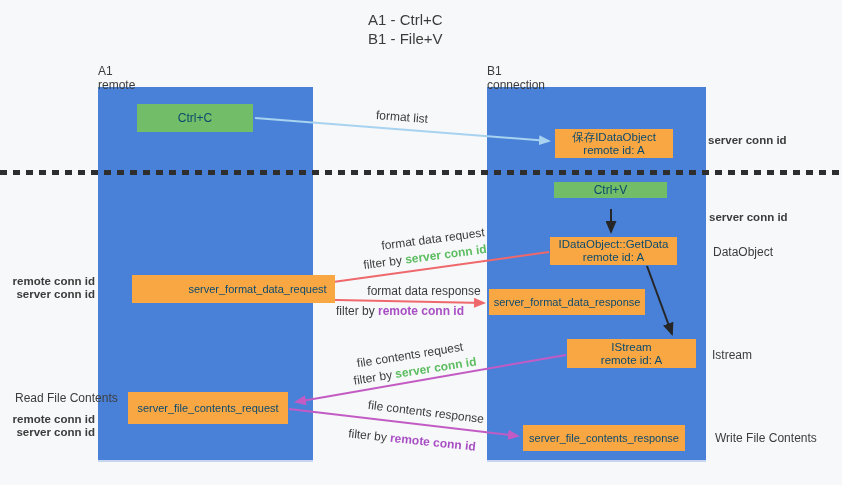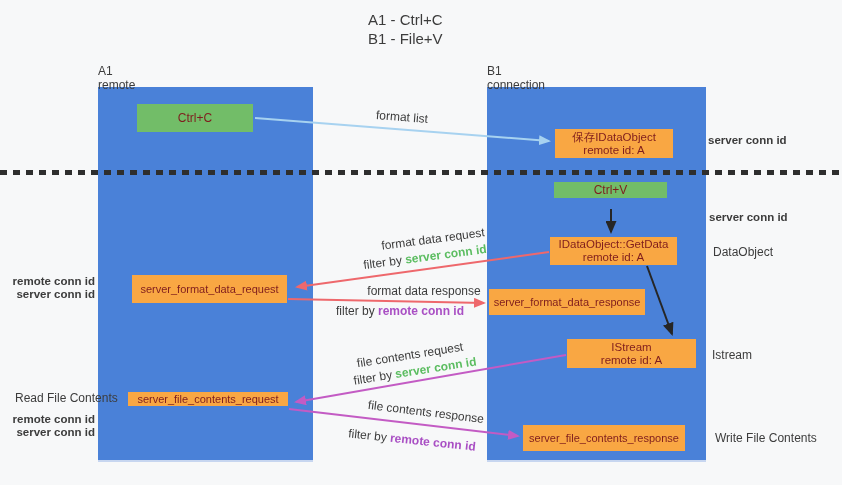--- a/index.html
+++ b/index.html
@@ -30,21 +30,21 @@
 
   .arrows{position:absolute;left:0;top:0;z-index:2;pointer-events:none;}
   .st-blue{stroke:var(--arrow-blue);stroke-width:2;}
   .st-red{stroke:var(--arrow-red);stroke-width:2;}
   .st-magenta{stroke:var(--arrow-magenta);stroke-width:2;}
   .st-black{stroke:var(--arrow-black);stroke-width:2;}
   .mk-blue{fill:var(--arrow-blue);} .mk-red{fill:var(--arrow-red);}
   .mk-magenta{fill:var(--arrow-magenta);} .mk-black{fill:var(--arrow-black);}
 
   .node{position:absolute;display:flex;flex-direction:column;align-items:center;justify-content:center;
-    color:#7f1d1d;z-index:3;font-size:11.5px;line-height:13px;white-space:nowrap;}
+    color:#0c4a6e;z-index:3;font-size:11.5px;line-height:13px;white-space:nowrap;}
   .node-green{background:var(--node-green);font-size:12px;}
   .node-orange{background:var(--node-orange);}
 
   .edge-label{position:absolute;z-index:4;font-size:12px;color:var(--text-dark);white-space:nowrap;
     transform:translate(-50%,-50%) rotate(var(--rot,0deg));}
   .key-green{color:var(--label-green);font-weight:bold;}
   .key-purple{color:var(--label-purple);font-weight:bold;}
 
   .side-label{position:absolute;z-index:4;font-size:12px;color:var(--text-dark);white-space:nowrap;}
   .side-left{left:0;text-align:right;}
@@ -109,34 +109,34 @@
 
   <div class="node node-green" style="left:554px;top:182px;width:113px;height:16px;">
     <div>Ctrl+V</div>
   </div>
 
   <div class="node node-orange" style="left:550px;top:237px;width:127px;height:28px;">
     <div>IDataObject::GetData</div>
     <div>remote id: A</div>
   </div>
 
-  <div class="node node-orange" style="left:132px;top:275px;width:155px;height:28px;font-size:11px;">
+  <div class="node node-orange" style="left:132px;top:275px;width:155px;height:28px;font-size:11px;padding-left:48px;">
     <div>server_format_data_request</div>
   </div>
 
   <div class="node node-orange" style="left:489px;top:289px;width:156px;height:26px;font-size:11px;">
     <div>server_format_data_response</div>
   </div>
 
   <div class="node node-orange" style="left:567px;top:339px;width:129px;height:29px;">
     <div>IStream</div>
     <div>remote id: A</div>
   </div>
 
-  <div class="node node-orange" style="left:128px;top:392px;width:160px;height:14px;font-size:11px;">
+  <div class="node node-orange" style="left:128px;top:392px;width:160px;height:32px;font-size:11px;">
     <div>server_file_contents_request</div>
   </div>
 
   <div class="node node-orange" style="left:523px;top:425px;width:162px;height:26px;font-size:11px;">
     <div>server_file_contents_response</div>
   </div>
 
   <div class="edge-label" style="left:402px;top:117px;--rot:4.5deg;">format list</div>
 
   <div class="edge-label" style="left:433px;top:239px;--rot:-7.5deg;">format data request</div>

